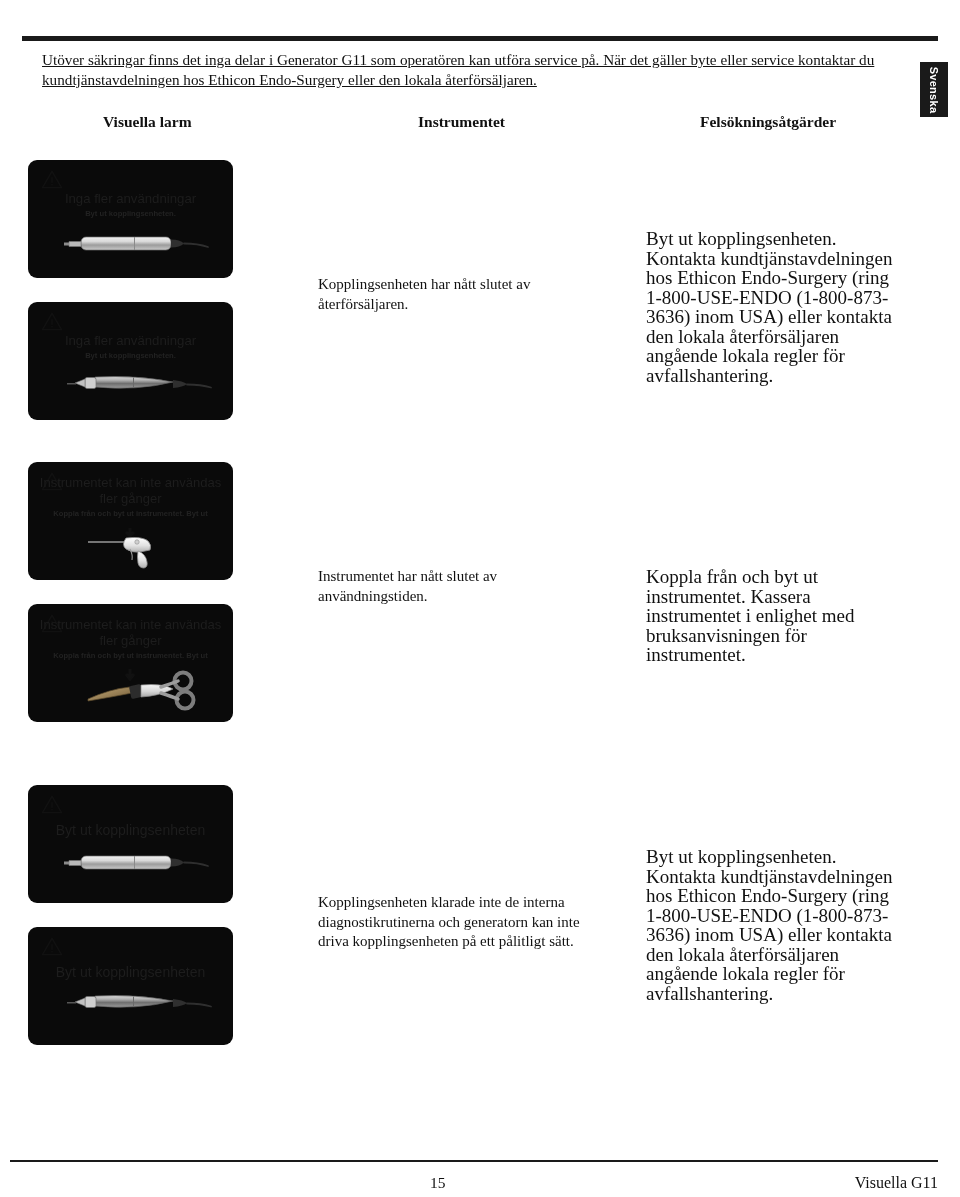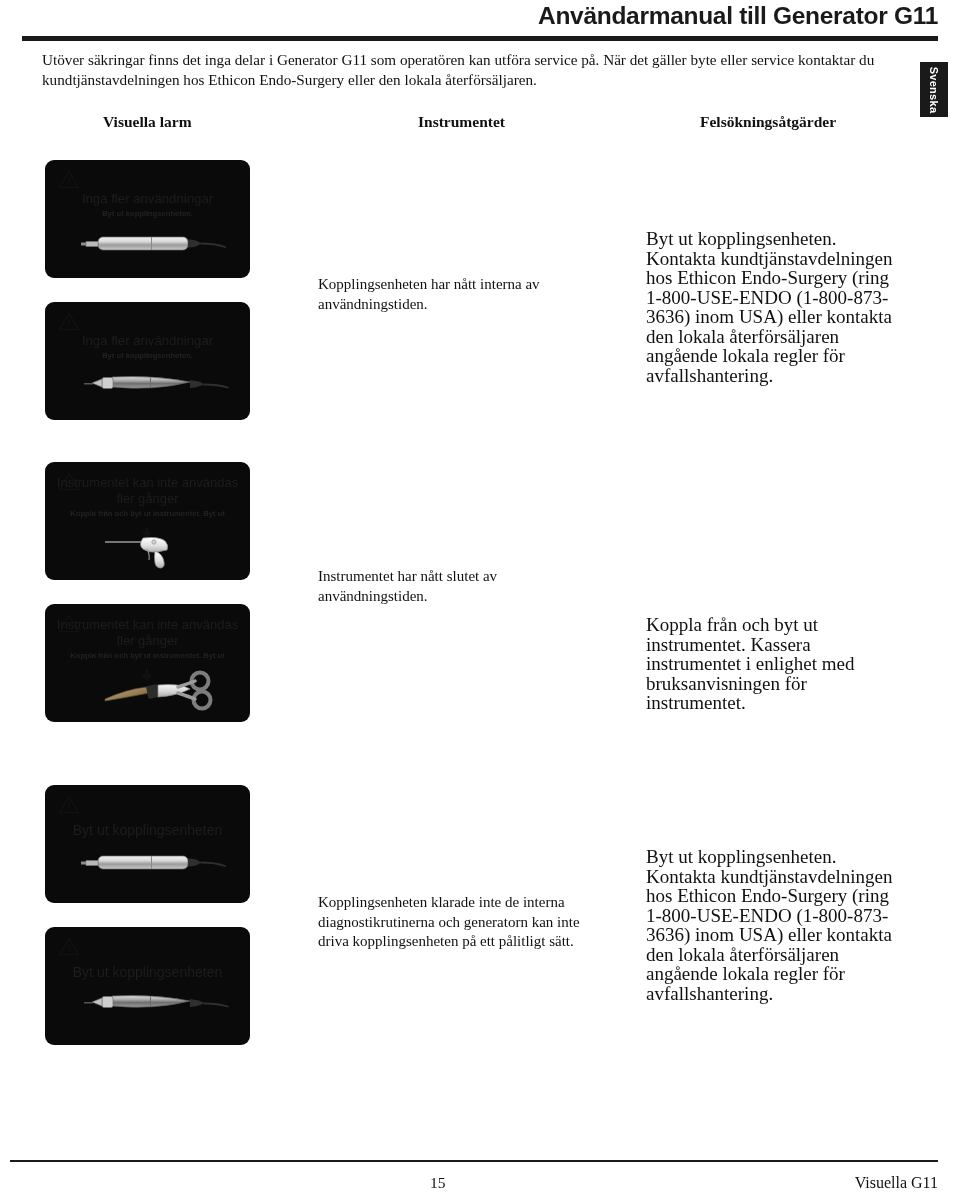--- a/index.html
+++ b/index.html
@@ -30,39 +30,39 @@
     position:absolute;left:50%;top:50%;
     transform:translate(-50%,-50%) rotate(90deg);
     transform-origin:center center;
     color:#ffffff;font-family:"Liberation Sans", sans-serif;
     font-weight:bold;font-size:11px;letter-spacing:0.3px;white-space:nowrap;
   }
 
   
   .intro{
     position:absolute;left:42px;top:50px;width:868px;
-    font-size:15.2px;line-height:20px;text-align:left;
+    font-size:15.2px;line-height:20px;text-align:left;text-decoration:underline;
   }
 
   
   .col-headers{position:absolute;left:0;top:113px;width:776px;height:22px;}
   .col-head{
     position:absolute;font-weight:bold;font-size:15.5px;white-space:nowrap;
   }
   .col-head.c1{left:103px;}
   .col-head.c2{left:418px;}
   .col-head.c3{left:700px;}
 
   
   .row{position:absolute;left:0;width:960px;}
   .row1{top:160px;}
   .row2{top:462px;}
   .row3{top:785px;}
 
-  .screens{position:absolute;left:45px;top:0;width:210px;}
+  .screens{position:absolute;left:28px;top:0;width:210px;}
 
   
   .screen{
     position:relative;width:205px;height:118px;
     background:#0a0a0a;border-radius:9px;
     padding:5px;box-sizing:border-box;margin-bottom:24px;
   }
   .screen .lcd{
     position:relative;width:100%;height:100%;border-radius:6px;overflow:hidden;
     background:linear-gradient(180deg,#f7b košt 0%,#f5a93c 0%,#f2981b 62%,#f0920f 100%);
@@ -107,38 +107,37 @@
     font-size:15px;line-height:19.5px;
   }
   .remedy{
     position:absolute;left:646px;width:262px;
     font-size:19px;line-height:19.5px;
   }
 
   .row1 .desc{top:115px;}
   .row1 .remedy{top:69px;}
   .row2 .desc{top:105px;}
-  .row2 .remedy{top:105px;margin-top:48px;}
+  .row2 .remedy{top:105px;}
   .row3 .desc{top:108px;}
   .row3 .remedy{top:62px;}
 
   
   .footer-rule{position:absolute;left:10px;top:1160px;width:928px;height:2px;background:#1a1a1a;}
   .footer-page{
     position:absolute;left:430px;top:1174px;font-size:15.5px;
   }
   .footer-title{
     position:absolute;right:22px;top:1174px;font-size:16px;white-space:nowrap;
   }
 </style>
 </head>
 <body>
 
 <div class="page-header">
-  <div class="header-title">Användarmanual till Generator G11</div>
   <div class="header-rule"></div>
 </div>
 
 <div class="lang-tab">
   <span>Svenska</span>
 </div>
 
 <div class="intro">Utöver säkringar finns det inga delar i Generator G11 som operatören kan utföra service på. När det gäller byte eller service kontaktar du kundtjänstavdelningen hos Ethicon Endo-Surgery eller den lokala återförsäljaren.</div>
 
 <div class="col-headers">
@@ -201,21 +200,21 @@
           <rect x="52" y="8.5" width="11" height="11" rx="2" fill="#cfcfcf" stroke="#6f6f6f" stroke-width="0.7"></rect>
           <path d="M42 14 l10 -4 v8 z" fill="#c2c2c2" stroke="#777" stroke-width="0.6"></path>
           <path d="M34 14 h9 v1.6 h-9 z" fill="#555"></path>
           <path d="M140 11 q10 1 14 4 q-4 3 -14 4 z" fill="#2f2f2f"></path>
           <path d="M154 15.5 q14 0 24 3" stroke="#2f2f2f" stroke-width="1.8" fill="none" stroke-linecap="round"></path>
         </svg>
       </div>
     </div>
 
   </div>
-  <div class="desc">Kopplingsenheten har nått interna av användningstiden.</div>
+  <div class="desc">Kopplingsenheten har nått slutet av återförsäljaren.</div>
   <div class="remedy">Byt ut kopplingsenheten. Kontakta kundtjänstavdelningen hos Ethicon Endo-Surgery (ring 1-800-USE-ENDO (1-800-873-3636) inom USA) eller kontakta den lokala återförsäljaren angående lokala regler för avfallshantering.</div>
 </div>
 
 <div class="row row2">
   <div class="screens">
 
     <div class="screen v-inst">
       <div class="lcd">
         <svg class="warn-tri" viewBox="0 0 24 21">
           <path d="M12 1.5 L22.5 19.5 L1.5 19.5 Z" fill="none" stroke="#111" stroke-width="1.6" stroke-linejoin="round"></path>

